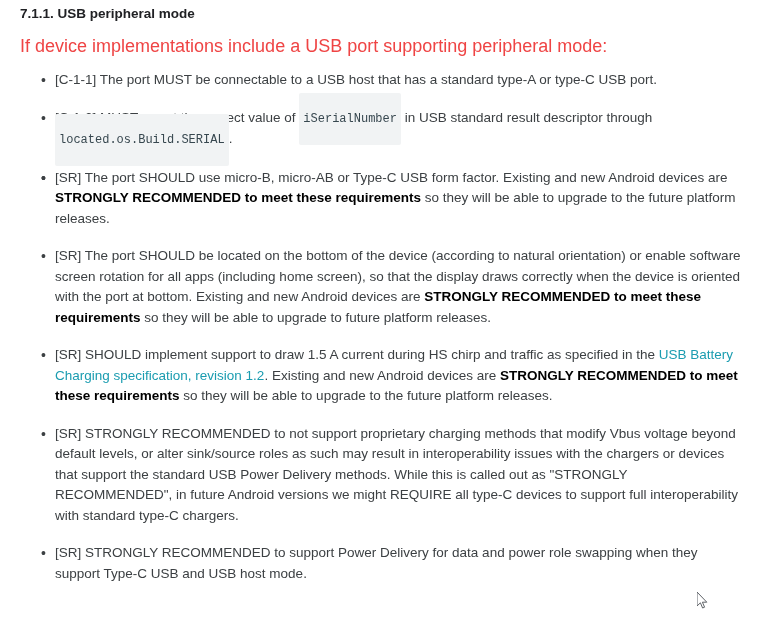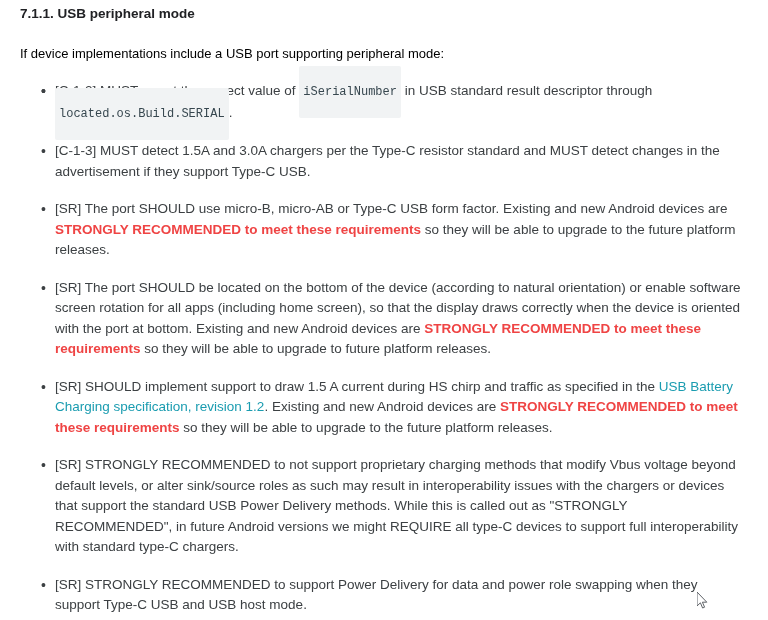--- a/index.html
+++ b/index.html
@@ -24,24 +24,24 @@
   }
   h3.section-heading {
     font-size: 13.5px;
     font-weight: bold;
     color: #202124;
     margin: 0;
     padding: 4px 0 0 0;
     line-height: 20px;
   }
   p.intro {
-    font-size: 13px;
+    font-size: 18px;
     line-height: 20px;
-    color: #000000;
-    margin: 20px 0 0 0;
+    color: #ef4444;
+    margin: 12px 0 0 0;
   }
   ul.req-list {
     list-style: none;
     margin: 14px 0 0 0;
     padding: 0;
   }
   ul.req-list > li {
     position: relative;
     padding-left: 35px;
     margin-bottom: 17px;
@@ -65,21 +65,21 @@
     font-family: "Liberation Mono", monospace;
     font-size: 12px;
     background: #f1f3f4;
     color: #37474f;
     padding: 19px 4px;
     border-radius: 2px;
     white-space: nowrap;
   }
   .strong {
     font-weight: bold;
-    color: #ef4444;
+    color: #000000;
   }
   a.doclink {
     color: #1a9cb0;
     text-decoration: none;
   }
   .cursor {
     position: absolute;
     left: 697px;
     top: 592px;
     width: 12px;
@@ -91,23 +91,23 @@
 </head>
 <body>
 
 <div class="page">
 
   <h3 class="section-heading">7.1.1. USB peripheral mode</h3>
 
   <p class="intro">If device implementations include a USB port supporting peripheral mode:</p>
 
   <ul class="req-list">
+      <li><span class="bullet">•</span><span>[C-1-1] The port MUST be connectable to a USB host that has a standard type-A or type-C USB port.</span></li>
+      <li><span class="bullet">•</span><span>[C-1-2] MUST report the correct value of </span><code class="inline">iSerialNumber</code><span> in USB standard result descriptor through </span><code class="inline">located.os.Build.SERIAL</code><span>.</span></li>
       <li><span class="bullet">•</span></li>
-      <li><span class="bullet">•</span><span>[C-1-2] MUST report the correct value of </span><code class="inline">iSerialNumber</code><span> in USB standard result descriptor through </span><code class="inline">located.os.Build.SERIAL</code><span>.</span></li>
-      <li><span class="bullet">•</span><span>[C-1-3] MUST detect 1.5A and 3.0A chargers per the Type-C resistor standard and MUST detect changes in the advertisement if they support Type-C USB.</span></li>
       <li><span class="bullet">•</span><span>[SR] The port SHOULD use micro-B, micro-AB or Type-C USB form factor. Existing and new Android devices are </span><span class="strong">STRONGLY RECOMMENDED to meet these requirements</span><span> so they will be able to upgrade to the future platform releases.</span></li>
       <li><span class="bullet">•</span><span>[SR] The port SHOULD be located on the bottom of the device (according to natural orientation) or enable software screen rotation for all apps (including home screen), so that the display draws correctly when the device is oriented with the port at bottom. Existing and new Android devices are </span><span class="strong">STRONGLY RECOMMENDED to meet these requirements</span><span> so they will be able to upgrade to future platform releases.</span></li>
       <li><span class="bullet">•</span><span>[SR] SHOULD implement support to draw 1.5 A current during HS chirp and traffic as specified in the </span><a class="doclink" href="#">USB Battery Charging specification, revision 1.2</a><span>. Existing and new Android devices are </span><span class="strong">STRONGLY RECOMMENDED to meet these requirements</span><span> so they will be able to upgrade to the future platform releases.</span></li>
       <li><span class="bullet">•</span><span>[SR] STRONGLY RECOMMENDED to not support proprietary charging methods that modify Vbus voltage beyond default levels, or alter sink/source roles as such may result in interoperability issues with the chargers or devices that support the standard USB Power Delivery methods. While this is called out as "STRONGLY RECOMMENDED", in future Android versions we might REQUIRE all type-C devices to support full interoperability with standard type-C chargers.</span></li>
       <li><span class="bullet">•</span><span>[SR] STRONGLY RECOMMENDED to support Power Delivery for data and power role swapping when they support Type-C USB and USB host mode.</span></li>
     </ul>
 
   <span class="cursor">
     <svg width="12" height="18" viewBox="0 0 12 18">
       <polygon points="0,0 0,14 3.4,10.8 5.6,16 7.6,15.2 5.4,10.2 9.8,10.2" fill="#ffffff" stroke="#5f6368" stroke-width="1"></polygon>

